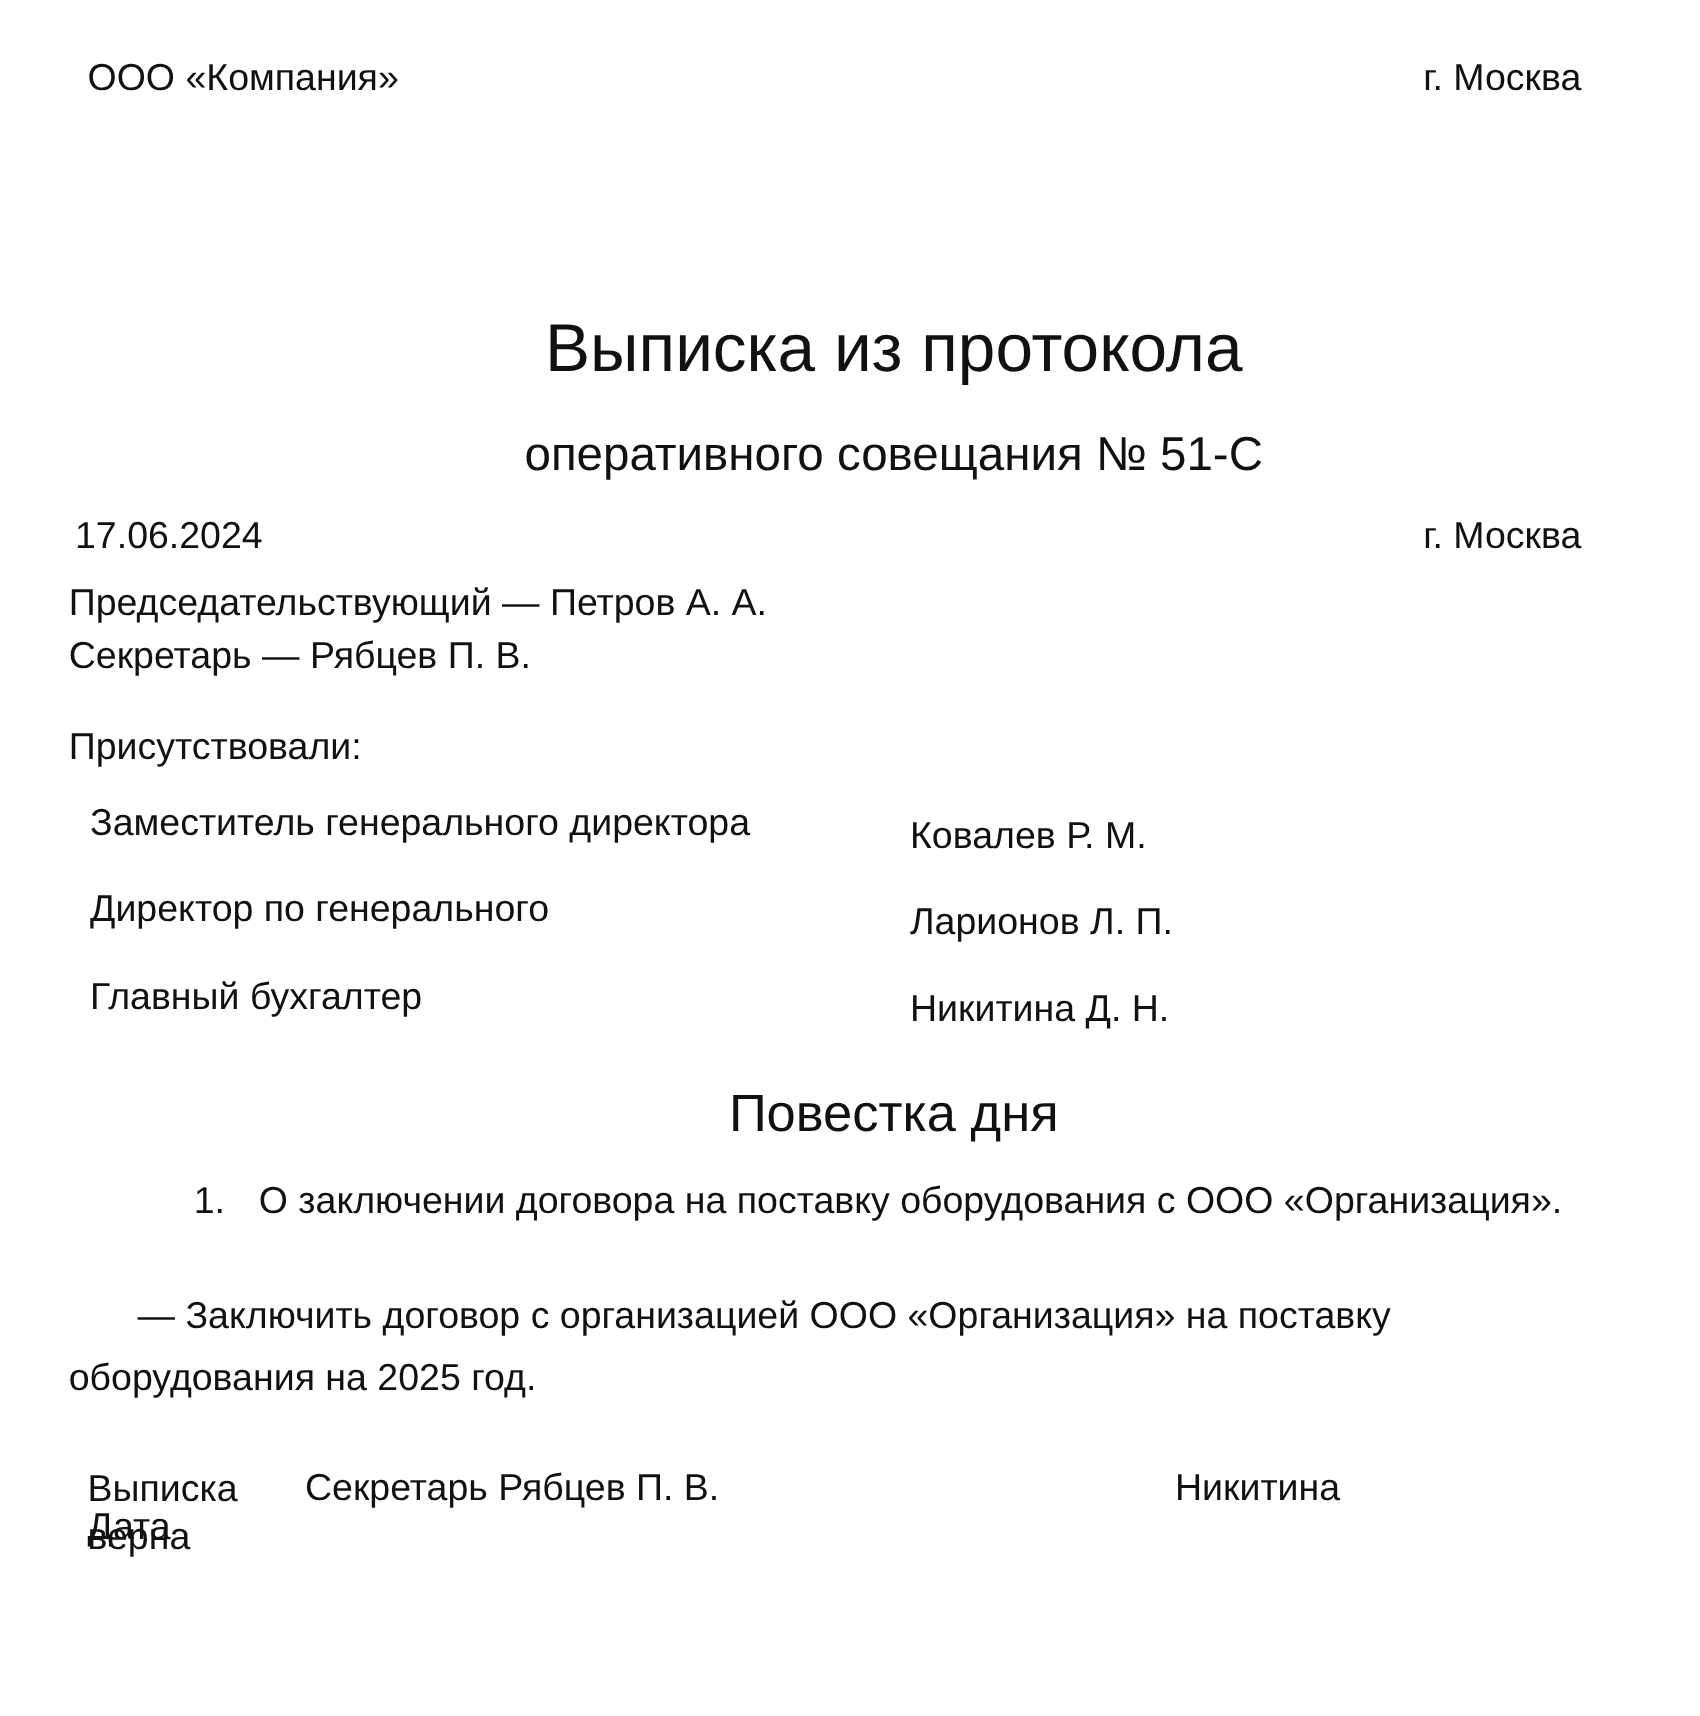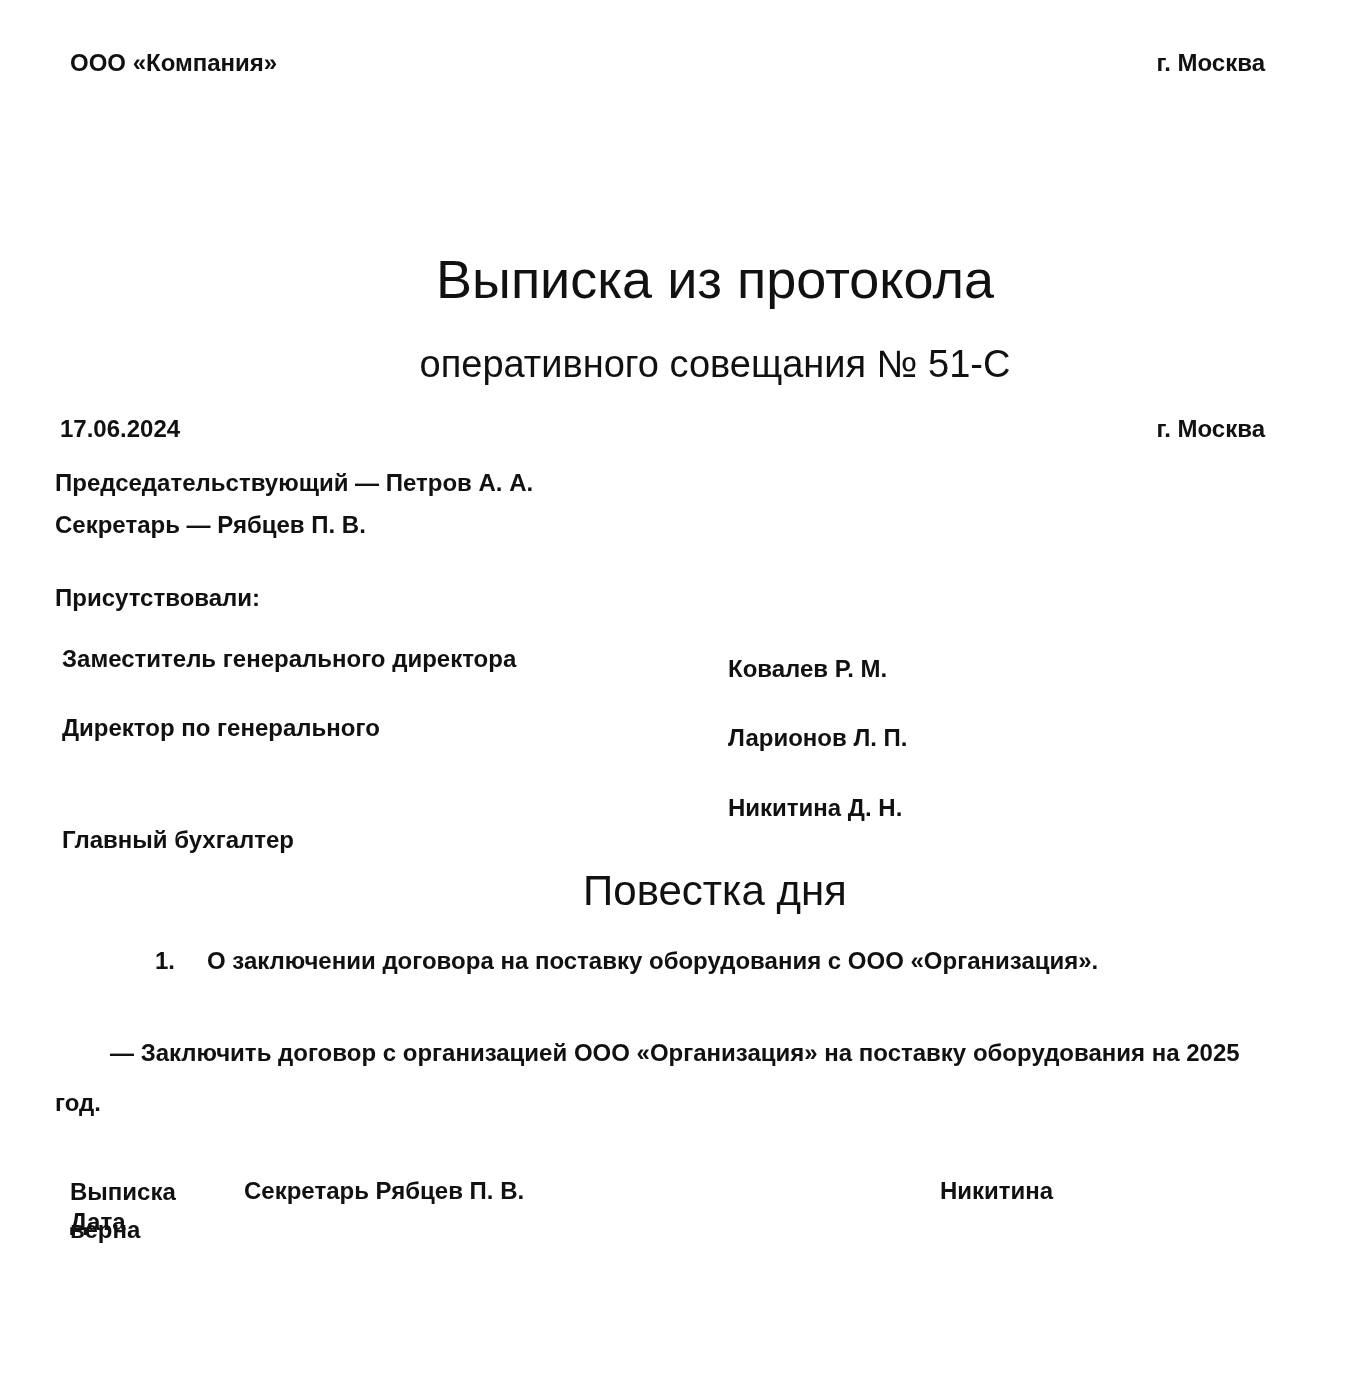--- a/index.html
+++ b/index.html
@@ -9,31 +9,31 @@
     }
     body {
       width: 1360px;
       height: 1373px;
       position: relative;
       overflow: hidden;
       font-family: "Liberation Sans", sans-serif;
       color: #111111;
     }
     .abs { position: absolute; white-space: nowrap; }
-    .t30 { font-size: 24px; line-height: 36px; font-weight: bold; }
+    .t30 { font-size: 30px; line-height: 36px; }
     .org { left: 70px; top: 45px; }
     .city-top { right: 95px; top: 45px; }
     .title { left: 0; width: 1430px; text-align: center; top: 248px; font-size: 54px; line-height: 62px; }
     .subtitle { left: 0; width: 1430px; text-align: center; top: 342px; font-size: 38px; line-height: 44px; }
     .date { left: 60px; top: 411px; }
     .city-2 { right: 95px; top: 411px; }
     .chair { left: 55px; top: 465px; }
     .secretary { left: 55px; top: 507px; }
     .present-label { left: 55px; top: 580px; }
-    .att-role { left: 62px; }
+    .att-role { left: 72px; }
     .att-name { left: 728px; margin-top: 10px; }
     .agenda-title { left: 0; width: 1430px; text-align: center; top: 866px; font-size: 42px; line-height: 50px; }
     .agenda-item { left: 108px; top: 943px; margin-left: 47px; }
     .agenda-item .num { display: inline-block; width: 52px; }
     .decision { left: 55px; top: 1028px; width: 1200px; white-space: normal; text-indent: 55px; line-height: 50px; }
     .footer-label { left: 70px; top: 1173px; width: 150px; white-space: normal; line-height: 38px; }
     .footer-secretary { left: 244px; top: 1173px; }
     .footer-sign { left: 940px; top: 1173px; }
     .footer-date { left: 70px; top: 1204px; }
   </style>
@@ -56,21 +56,21 @@
 
   <div class="abs t30 present-label">Присутствовали:</div>
 
   <div>
     <div class="abs t30 att-role" style="top:641px;">Заместитель генерального директора</div>
     <div class="abs t30 att-name" style="top:641px;">Ковалев Р. М.</div>
 
     <div class="abs t30 att-role" style="top:710px;">Директор по генерального</div>
     <div class="abs t30 att-name" style="top:710px;">Ларионов Л. П.</div>
 
-    <div class="abs t30 att-role" style="top:780px;margin-top:42px;">Главный бухгалтер</div>
+    <div class="abs t30 att-role" style="top:780px;">Главный бухгалтер</div>
     <div class="abs t30 att-name" style="top:780px;">Никитина Д. Н.</div>
   </div>
 
   <div class="abs agenda-title">Повестка дня</div>
 
   <div class="abs t30 agenda-item">
     <span class="num">1.</span><span>О заключении договора на поставку оборудования с ООО «Организация».</span>
   </div>
 
   <div class="abs t30 decision">— Заключить договор с организацией ООО «Организация»  на поставку оборудования на 2025 год.</div>

